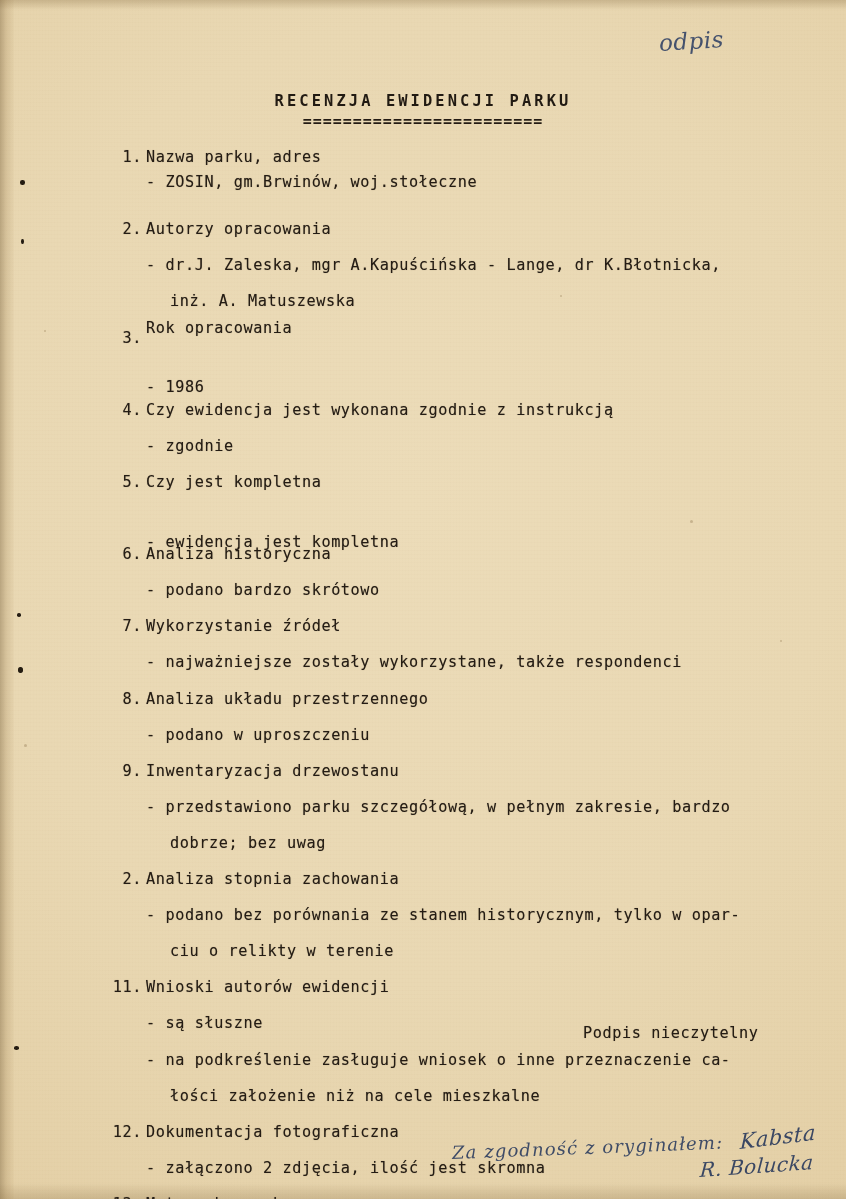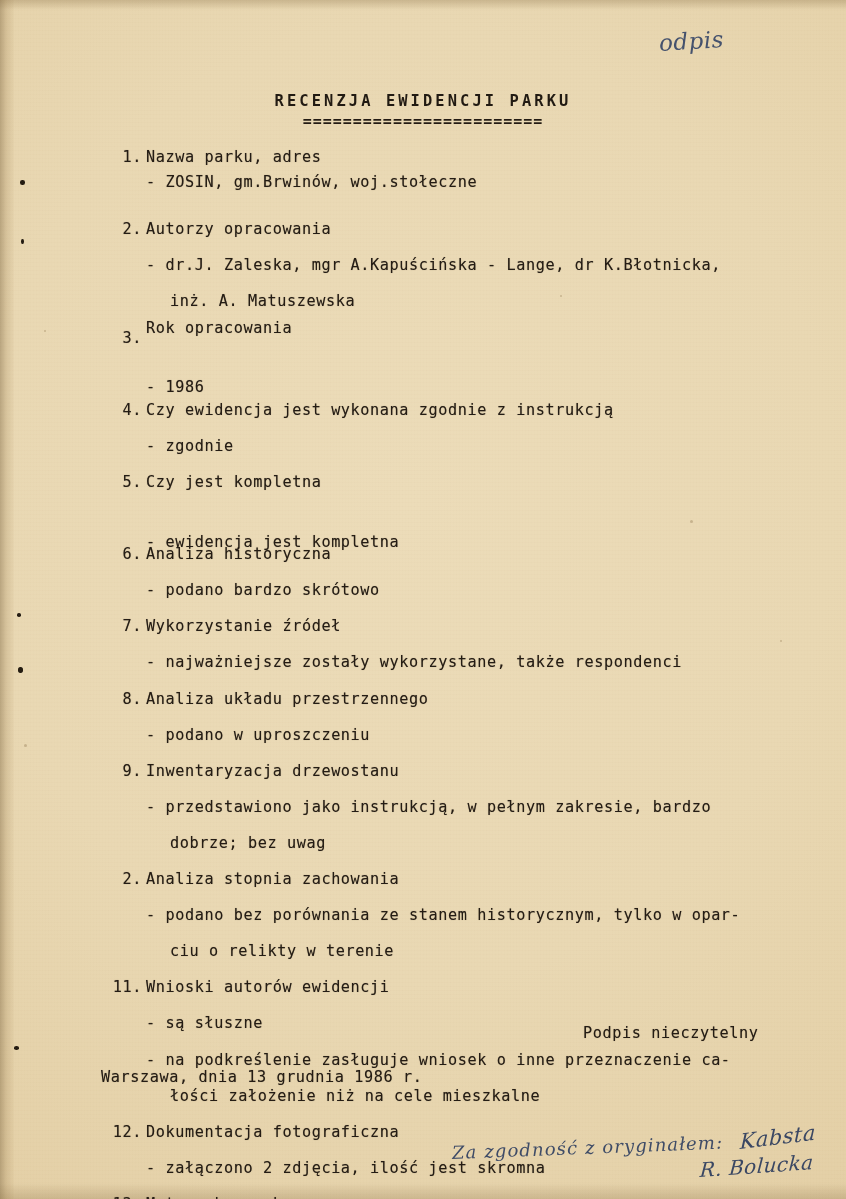--- a/index.html
+++ b/index.html
@@ -242,39 +242,38 @@
         <div class="tline item-txt" style="top: 545.1px;">Analiza historyczna</div>
         <div class="tline sub-txt" style="top: 581.2px;">- podano bardzo skrótowo</div>
         <div class="tline item-num" style="top: 617.3px; left: 96px;">7.</div>
         <div class="tline item-txt" style="top: 617.3px;">Wykorzystanie źródeł</div>
         <div class="tline sub-txt" style="top: 653.4px;">- najważniejsze zostały wykorzystane, także respondenci</div>
         <div class="tline item-num" style="top: 689.5px; left: 96px;">8.</div>
         <div class="tline item-txt" style="top: 689.5px;">Analiza układu przestrzennego</div>
         <div class="tline sub-txt" style="top: 725.6px;">- podano w uproszczeniu</div>
         <div class="tline item-num" style="top: 761.7px; left: 96px;">9.</div>
         <div class="tline item-txt" style="top: 761.7px;">Inwentaryzacja drzewostanu</div>
-        <div class="tline sub-txt" style="top: 797.8px;">- przedstawiono jako instrukcją, w pełnym zakresie, bardzo</div>
+        <div class="tline sub-txt" style="top: 797.8px;">- przedstawiono parku szczegółową, w pełnym zakresie, bardzo</div>
         <div class="tline cont-txt" style="top: 833.9px;">dobrze; bez uwag</div>
         <div class="tline item-num" style="top: 870px; left: 96px;">2.</div>
         <div class="tline item-txt" style="top: 870px;">Analiza stopnia zachowania</div>
         <div class="tline sub-txt" style="top: 906.1px;">- podano bez porównania ze stanem historycznym, tylko w opar-</div>
         <div class="tline cont-txt" style="top: 942.2px;">ciu o relikty w terenie</div>
         <div class="tline item-num" style="top: 978.3px; left: 96px;">11.</div>
         <div class="tline item-txt" style="top: 978.3px;">Wnioski autorów ewidencji</div>
         <div class="tline sub-txt" style="top: 1014.4px;">- są słuszne</div>
         <div class="tline sub-txt" style="top: 1050.5px;">- na podkreślenie zasługuje wniosek o inne przeznaczenie ca-</div>
         <div class="tline cont-txt" style="top: 1086.6px;">łości założenie niż na cele mieszkalne</div>
         <div class="tline item-num" style="top: 1122.7px; left: 96px;">12.</div>
         <div class="tline item-txt" style="top: 1122.7px;">Dokumentacja fotograficzna</div>
         <div class="tline sub-txt" style="top: 1158.8px;">- załączono 2 zdjęcia, ilość jest skromna</div>
         <div class="tline item-num" style="top: 1194.9px; left: 96px;">13.</div>
         <div class="tline item-txt" style="top: 1194.9px;">Metryczka parku</div>
       </div>
 
-    <div class="tline foot-left" style="top:1068px;">Warszawa, dnia 13 grudnia 1986 r.</div>
 
     <div class="tline foot-right" style="top:1024px; left:583px;">Podpis nieczytelny</div>
 
   </div>
 
   <div class="handwriting" id="hw-certify">Za zgodność z oryginałem:</div>
   <div class="handwriting" id="hw-sign1">Kabsta</div>
   <div class="handwriting" id="hw-sign2">R. Bolucka</div>
 
 </div>

